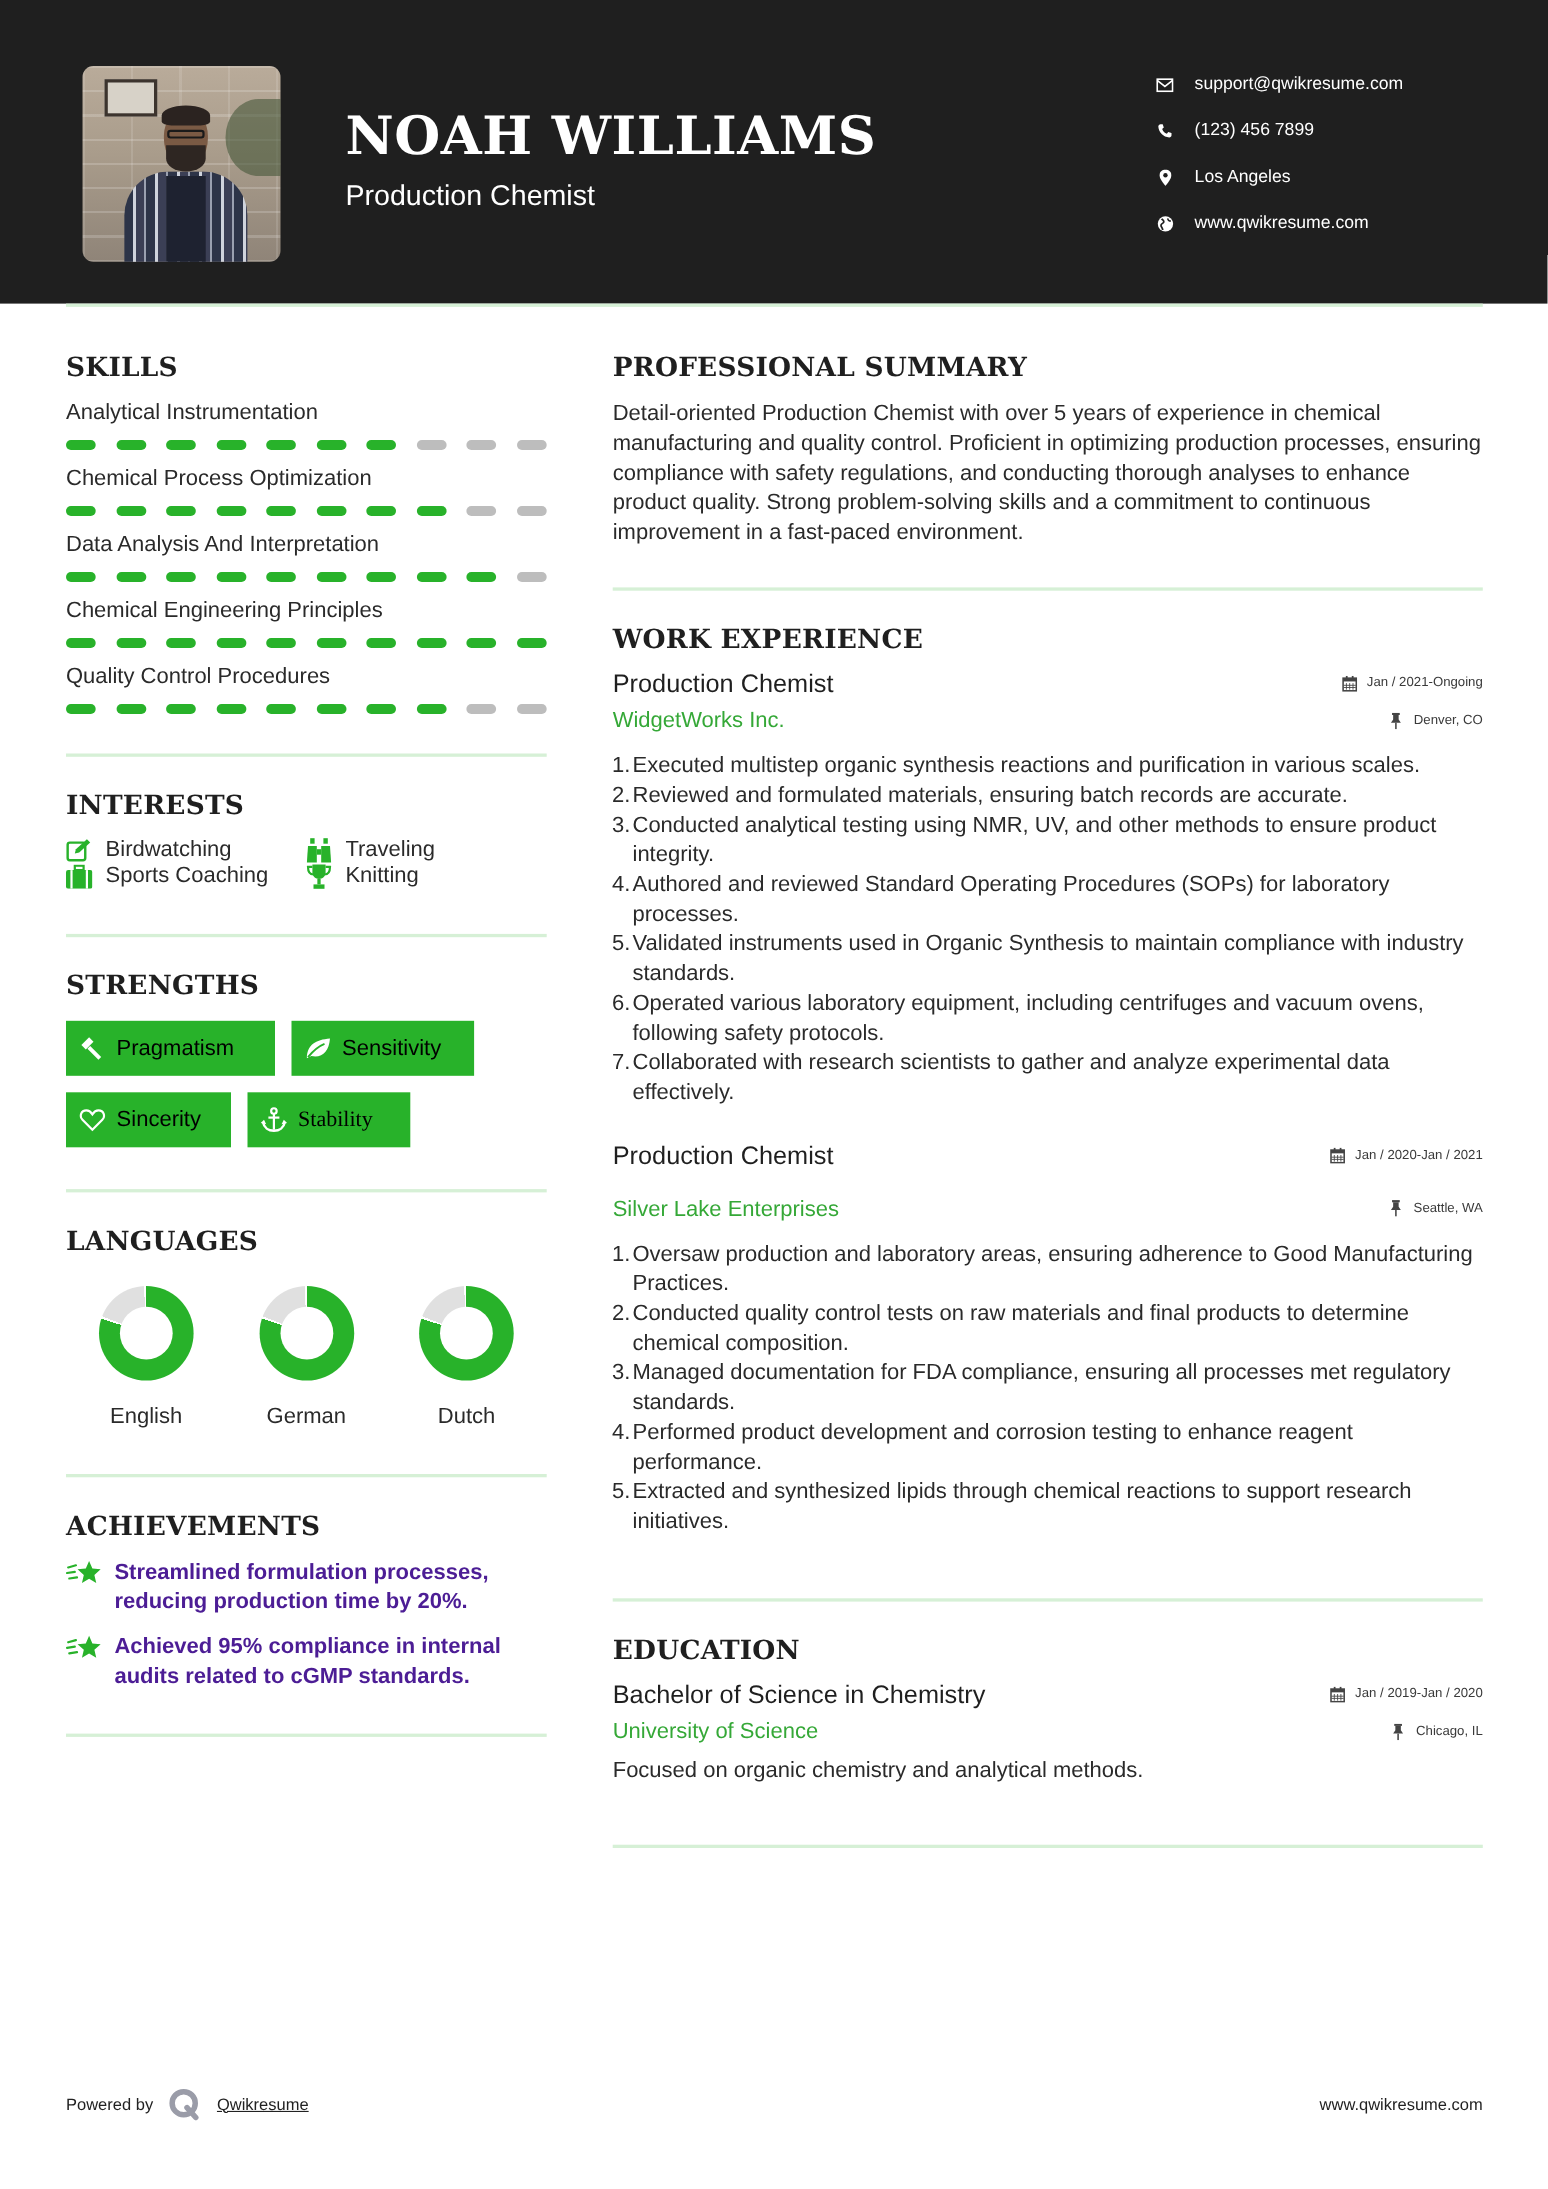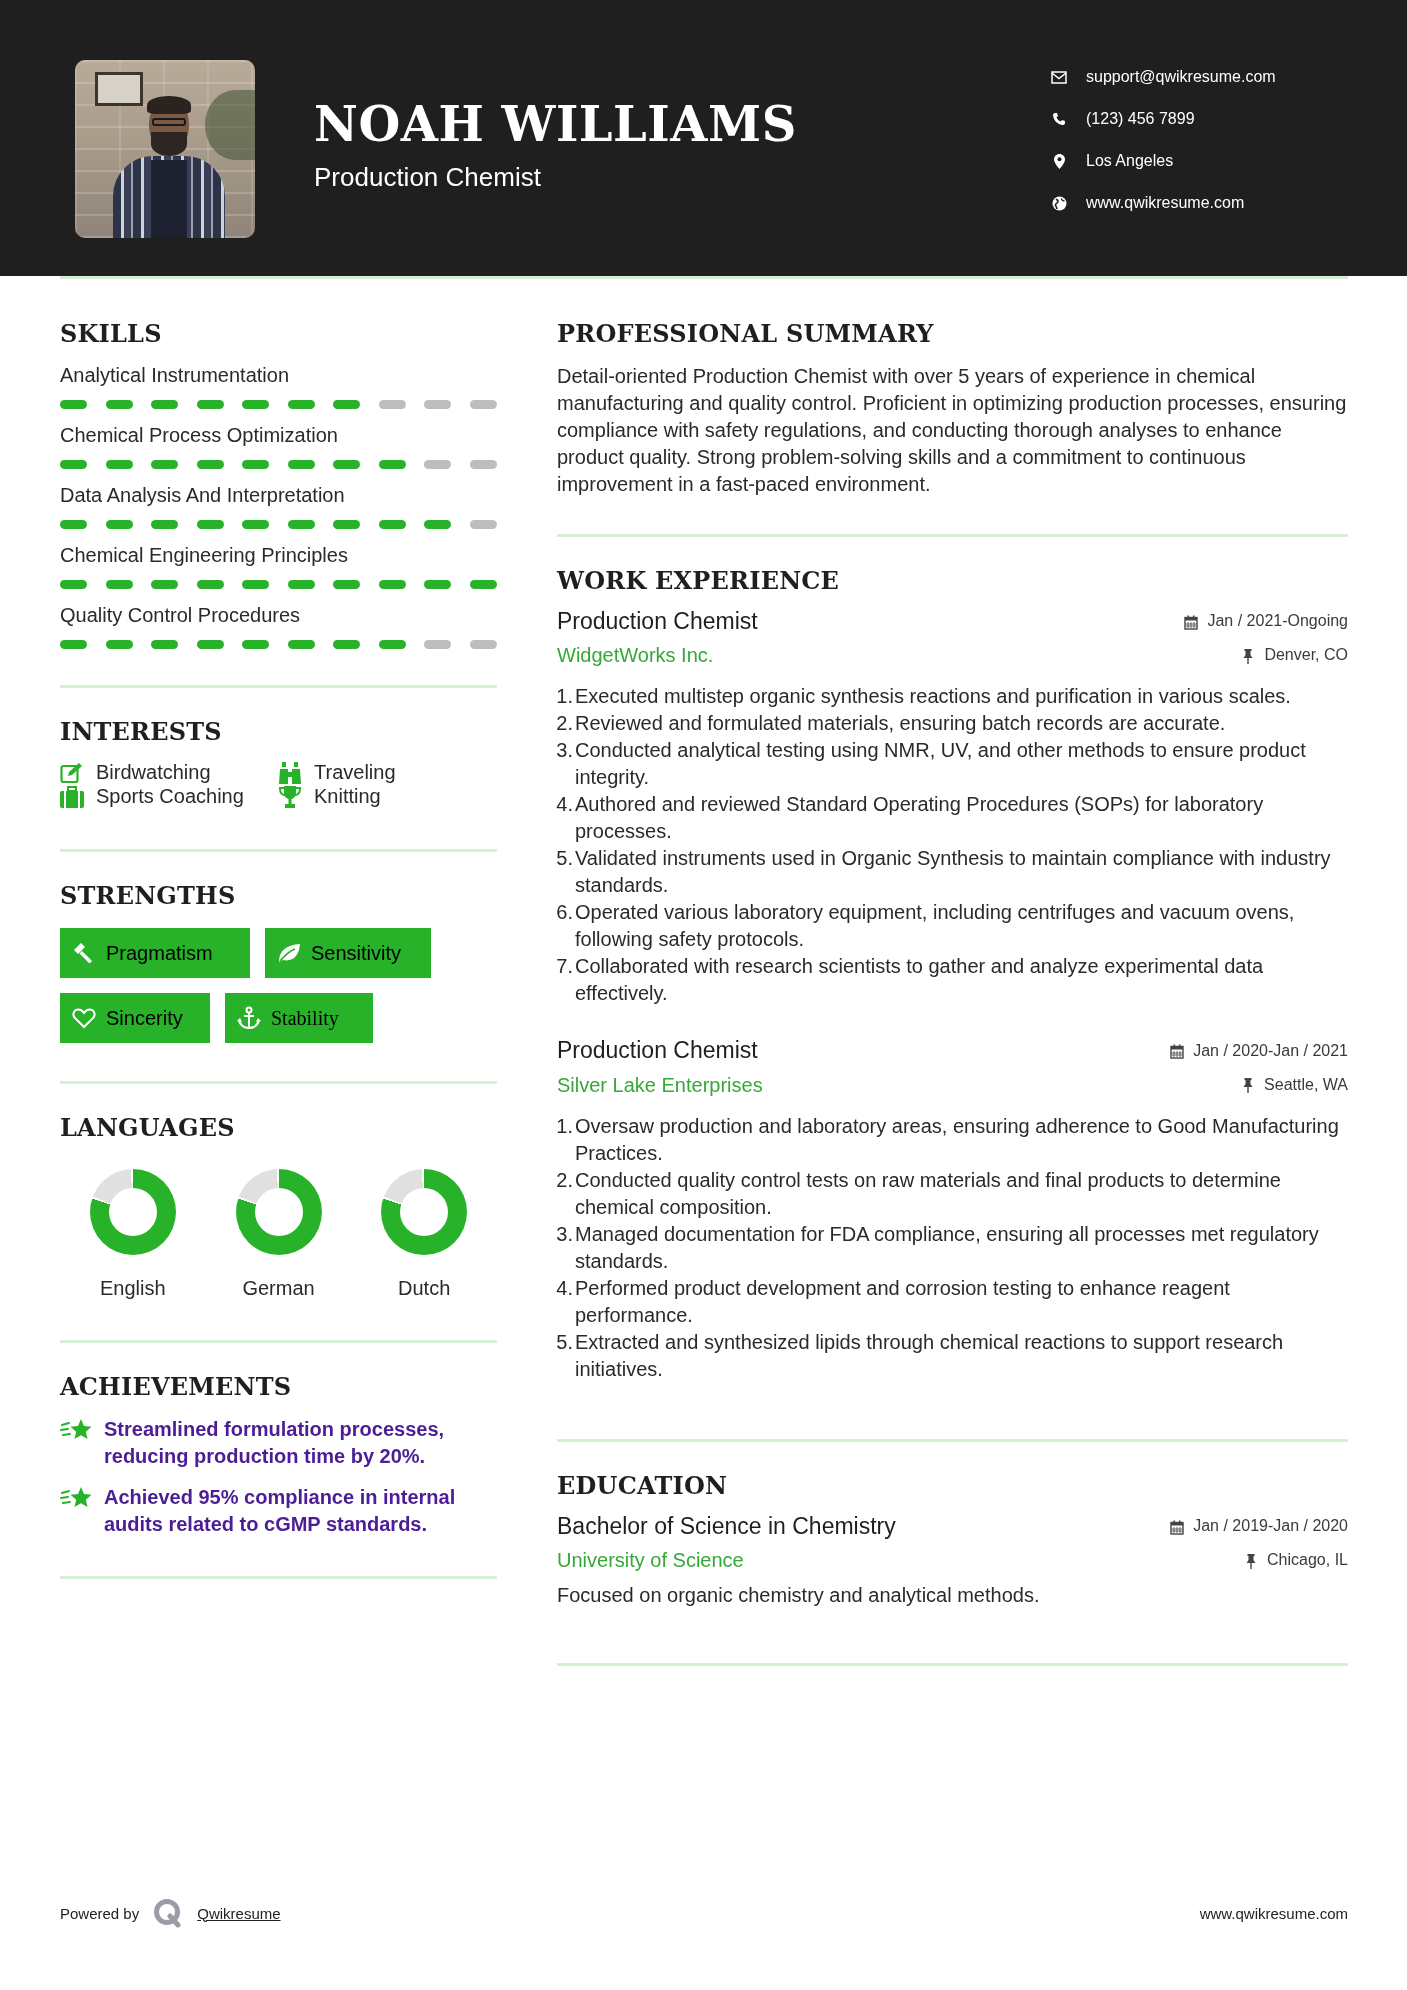--- a/index.html
+++ b/index.html
@@ -69,21 +69,21 @@
   .ach { display: flex; margin-top: 14px; }
   .ach .ico { width: 34px; height: 30px; margin-right: 10px; flex-shrink: 0; }
   .ach .txt { font-size: 20px; line-height: 1.35; color: #4c1d95; font-weight: bold; }
 
   
   .summary { font-size: 20px; line-height: 27px; color: #2a2a2a; margin-top: 14px; }
   .job { margin-top: 12px; }
   .job-row { display: flex; justify-content: space-between; align-items: center; }
   .job-title { font-size: 23px; color: #1f1f1f; line-height: 1.2; }
   .job-org { font-size: 20px; color: #35a837; line-height: 1.2; }
-  .meta { display: flex; align-items: flex-end; font-size: 16px; color: #3a3a3a; }
+  .meta { display: flex; align-items: flex-start; font-size: 12px; color: #3a3a3a; }
   .meta .ico { width: 16px; height: 16px; margin-right: 8px; display: flex; align-items: center; justify-content: center; }
   .bullets { list-style: none; margin-top: 16px; }
   .bullets li { position: relative; padding-left: 18px; font-size: 20px; line-height: 27px; color: #2a2a2a; }
   .bullets li .num { position: absolute; left: -4px; top: 0; width: 20px; text-align: right; }
   .edu-desc { font-size: 20px; color: #2a2a2a; margin-top: 12px; }
 
   
   .footer-left { position: absolute; left: 60px; top: 1898px; display: flex; align-items: center; font-size: 15px; color: #222; }
   .footer-left .q { margin: 0 14px 0 14px; width: 30px; height: 30px; }
   .footer-left a { color: #222; text-decoration: underline; font-size: 15px; }
@@ -429,21 +429,21 @@
                   <rect x="1" y="2.5" width="12" height="11.5" fill="none" stroke="#444" stroke-width="1.4"></rect>
                   <rect x="1" y="2.5" width="12" height="3" fill="#444"></rect>
                   <rect x="3.5" y="0.5" width="1.6" height="3.5" fill="#444"></rect>
                   <rect x="8.9" y="0.5" width="1.6" height="3.5" fill="#444"></rect>
                   <path d="M4 7 V13 M7 7 V13 M10 7 V13 M1.5 9 H12.5 M1.5 11 H12.5" stroke="#444" stroke-width="0.8"></path>
                 </svg>
               </span>
               <span>Jan / 2020-Jan / 2021</span>
             </span>
           </div>
-          <div class="job-row" style="margin-top:8px;gap:44px;">
+          <div class="job-row" style="margin-top:22px;gap:44px;">
             <span class="job-org">Silver Lake Enterprises</span>
             <span class="meta">
               <span class="ico">
                 <svg width="10" height="15" viewBox="0 0 10 15">
                   <rect x="1.5" y="0" width="7" height="2" fill="#444"></rect>
                   <path d="M2.5 2 L7.5 2 L7.5 6 L9.5 9 L0.5 9 L2.5 6 Z" fill="#444"></path>
                   <rect x="4.3" y="9" width="1.4" height="6" fill="#444"></rect>
                 </svg>
               </span>
               <span>Seattle, WA</span>

